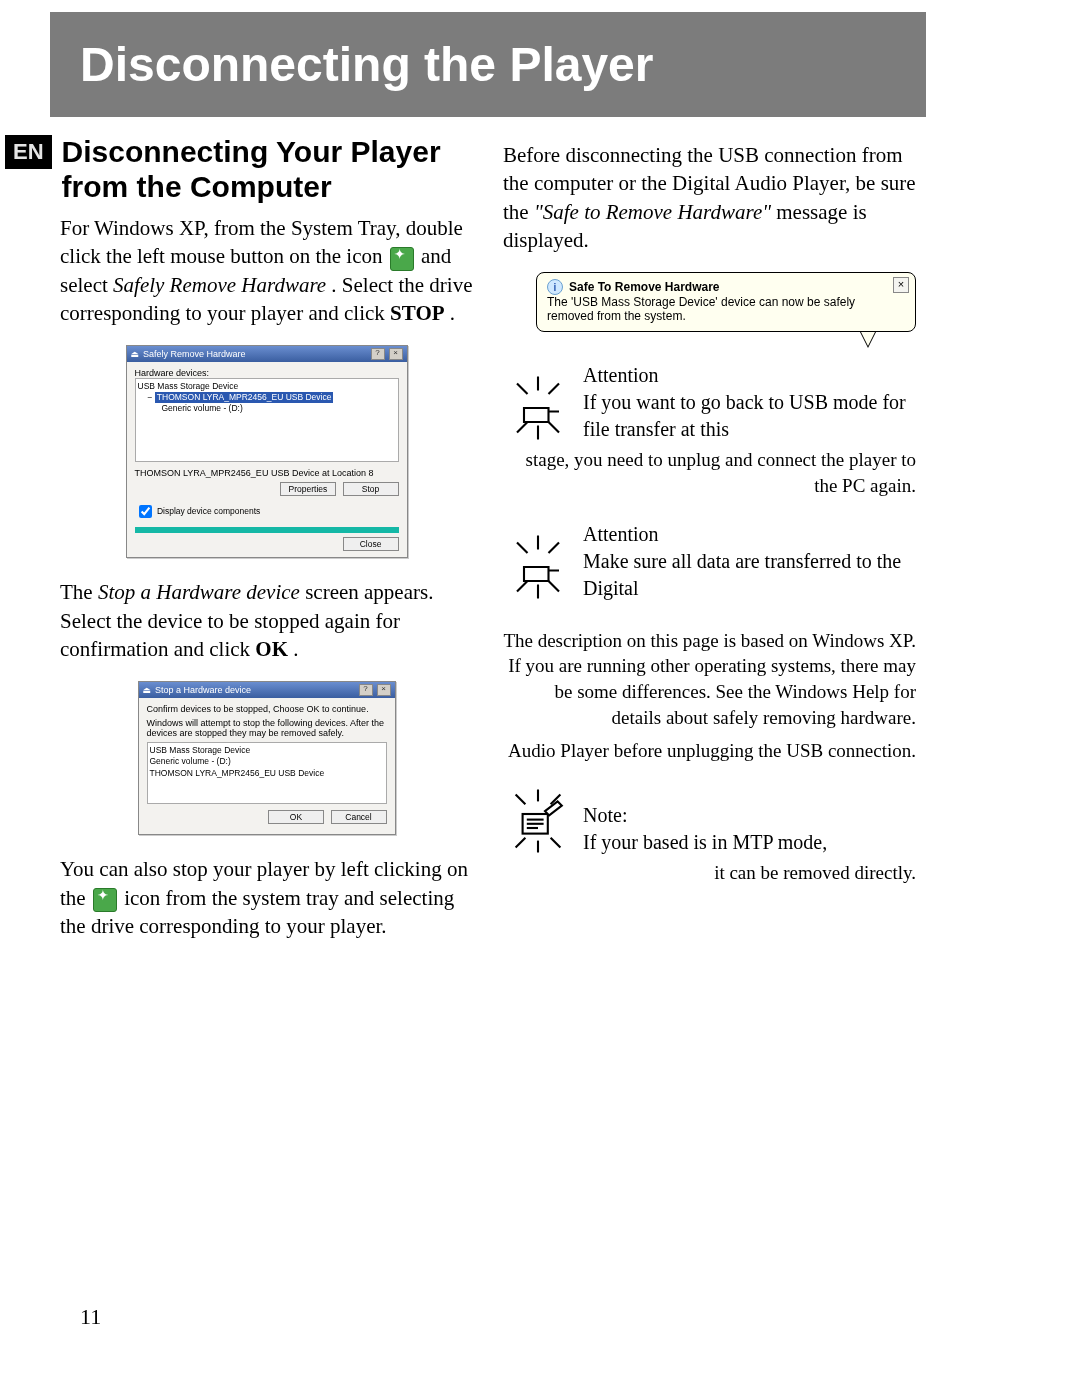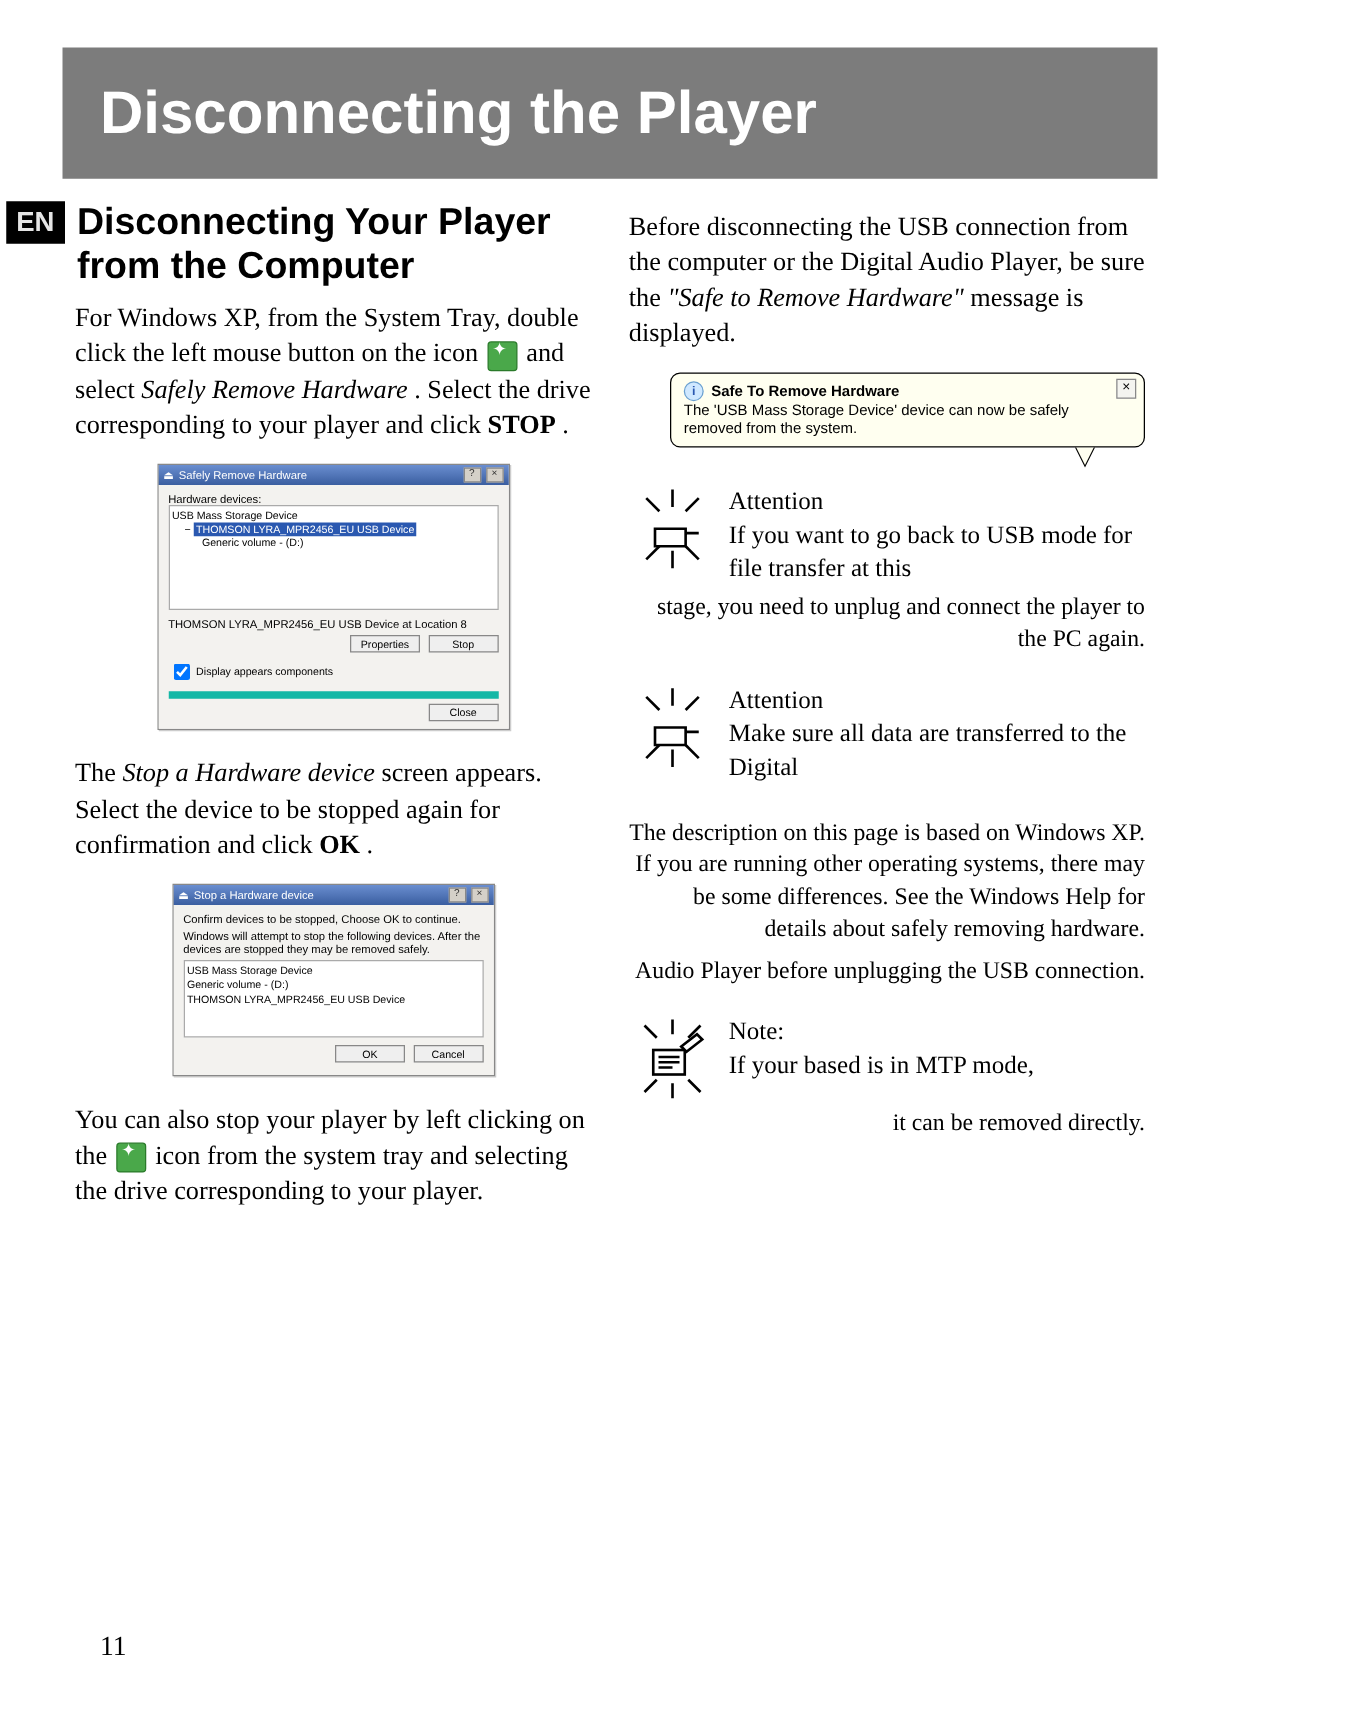--- a/index.html
+++ b/index.html
@@ -7,21 +7,21 @@
     padding: 0;
     background: #fff;
     font-family: Georgia, 'Times New Roman', serif;
     color: #000;
     width: 1080px;
   }
   .page {
     width: 976px;
     height: 1375px;
     box-sizing: border-box;
-    padding: 38px 60px 40px 60px;
+    padding: 12px 60px 40px 60px;
     position: relative;
   }
   .title-bar {
     background: #7c7c7c;
     color: #fff;
     font-family: Arial, Helvetica, sans-serif;
     font-weight: 900;
     font-size: 48px;
     padding: 25px 30px;
     margin: 0 -10px 18px -10px;
@@ -192,21 +192,21 @@
     left: -7px; top: -16px;
     width: 0; height: 0;
     border-left: 7px solid transparent;
     border-right: 7px solid transparent;
     border-top: 14px solid #fffff0;
   }
 
   
   .callout {
     display: flex;
-    align-items: flex-start;
+    align-items: flex-end;
     gap: 10px;
     font-family: 'Comic Sans MS', 'Comic Sans', cursive;
     font-size: 20px;
     line-height: 1.35;
     margin: 14px 0 26px 0;
   }
   .callout .co-icon {
     width: 70px; height: 70px;
     flex: 0 0 auto;
   }
@@ -273,21 +273,21 @@
             <div style="padding-left:10px;">− <span class="sel">THOMSON LYRA_MPR2456_EU USB Device</span></div>
             <div style="padding-left:24px;">Generic volume - (D:)</div>
           </div>
           <div class="loc">THOMSON LYRA_MPR2456_EU USB Device at Location 8</div>
           <div class="btn-row">
             <span class="btn">Properties</span>
             <span class="btn">Stop</span>
           </div>
           <div class="chk">
             <input type="checkbox" checked="" style="">
-            <span>Display appears components</span>
+            <span>Display device components</span>
           </div>
           <div class="footer">
             <span class="btn">Close</span>
           </div>
         </div>
       </div>
 
       <p class="body">
         <span>The </span>
         <span class="italic">Stop a Hardware device</span>

